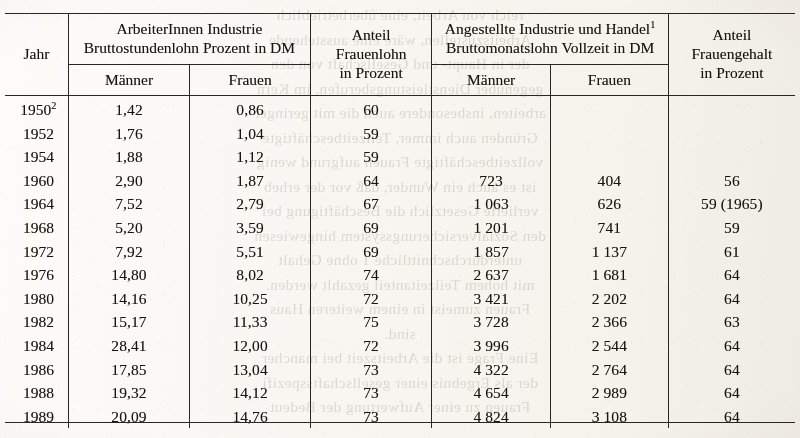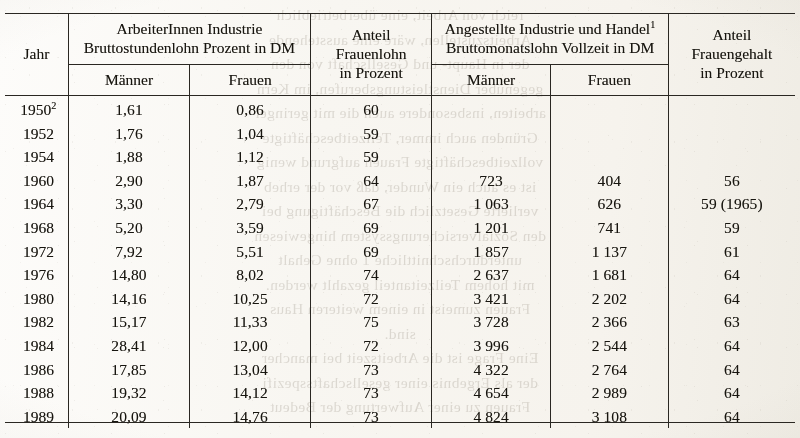--- a/index.html
+++ b/index.html
@@ -184,21 +184,21 @@
           <th class="hdr hdr-sub vl" style="width:123px;">Männer</th>
           <th class="hdr hdr-sub vl" style="width:123px;">Frauen</th>
           <th class="hdr hdr-sub vl" style="width:120px;">Männer</th>
           <th class="hdr hdr-sub vl" style="width:120px;">Frauen</th>
         </tr>
       </thead>
 
       <tbody id="table-body">
           <tr class="rule-top first-body">
             <td class="cell cell-year">1950<sup>2</sup></td>
-            <td class="cell num vl">1,61</td>
+            <td class="cell num vl">1,42</td>
             <td class="cell num vl">0,86</td>
             <td class="cell num vl">60</td>
             <td class="cell num vl"></td>
             <td class="cell num vl"></td>
             <td class="cell num vl"></td>
           </tr>
           <tr>
             <td class="cell cell-year">1952</td>
             <td class="cell num vl">1,76</td>
             <td class="cell num vl">1,04</td>
@@ -220,21 +220,21 @@
             <td class="cell cell-year">1960</td>
             <td class="cell num vl">2,90</td>
             <td class="cell num vl">1,87</td>
             <td class="cell num vl">64</td>
             <td class="cell num vl">723</td>
             <td class="cell num vl">404</td>
             <td class="cell num vl">56</td>
           </tr>
           <tr>
             <td class="cell cell-year">1964</td>
-            <td class="cell num vl">3,30</td>
+            <td class="cell num vl">7,52</td>
             <td class="cell num vl">2,79</td>
             <td class="cell num vl">67</td>
             <td class="cell num vl">1 063</td>
             <td class="cell num vl">626</td>
             <td class="cell num vl">59 (1965)</td>
           </tr>
           <tr>
             <td class="cell cell-year">1968</td>
             <td class="cell num vl">5,20</td>
             <td class="cell num vl">3,59</td>

